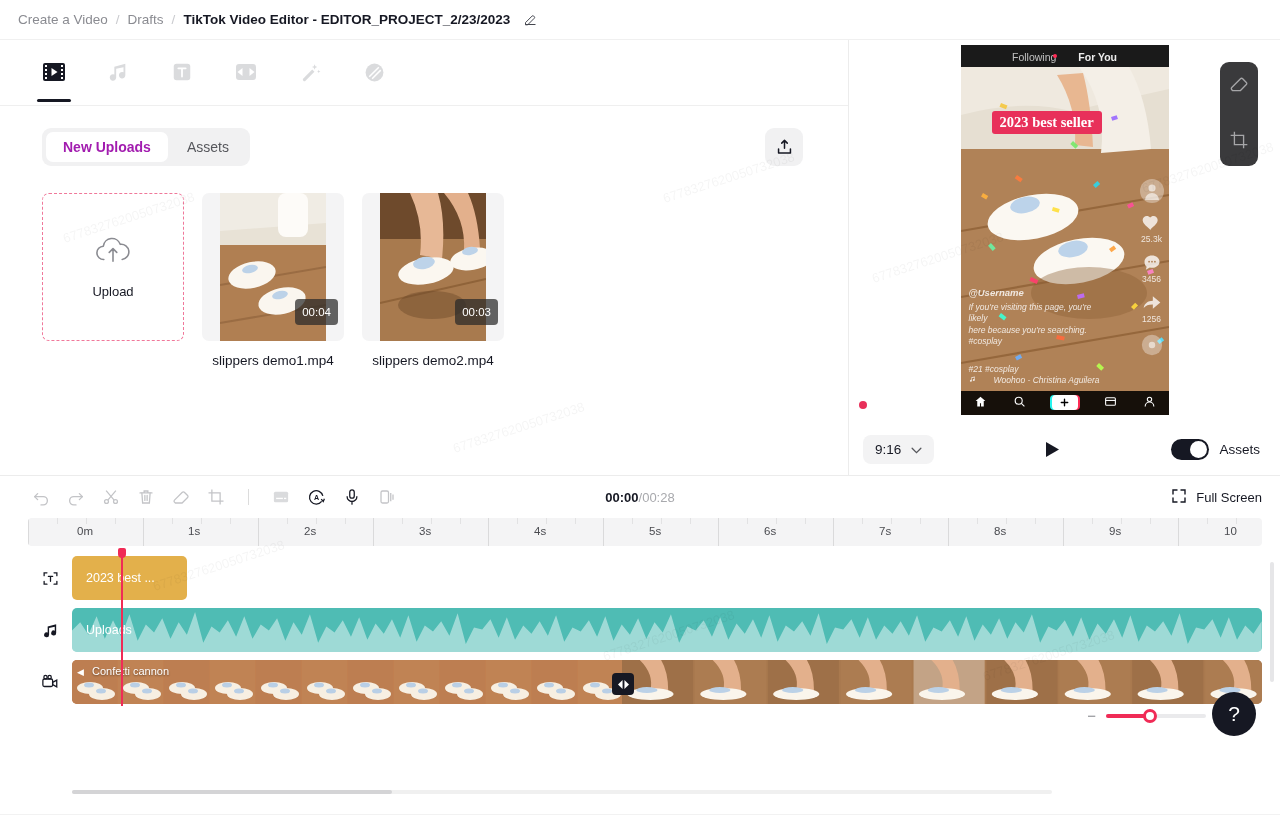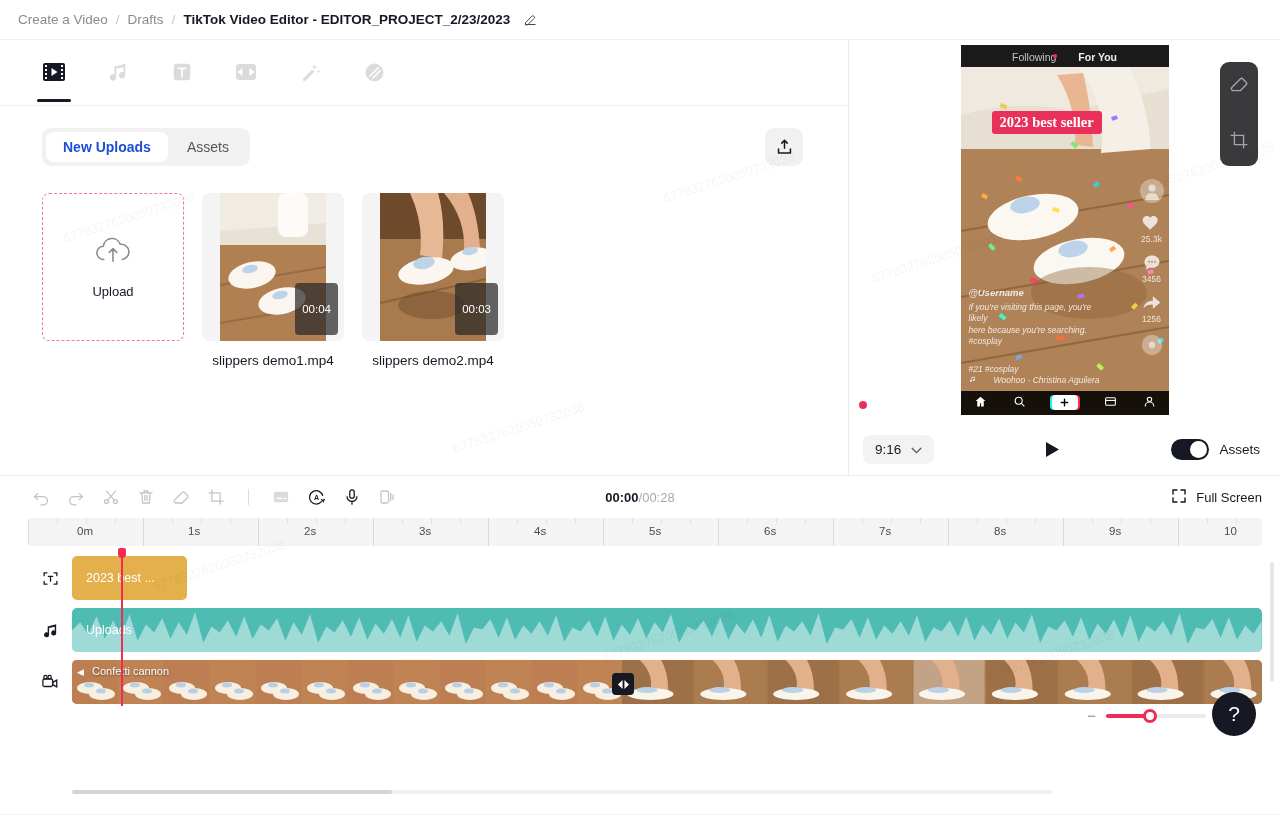--- a/index.html
+++ b/index.html
@@ -81,21 +81,21 @@
     padding: 22px 45px 0 42px;
   }
   .segmented {
     display: flex; background: #f1f1f2;
     border-radius: 9px; padding: 4px; gap: 2px;
   }
   .seg {
     padding: 7px 17px; font-size: 14px;
     border-radius: 7px; cursor: pointer; color: #56575c;
   }
-  .seg.active { background: #fff; color: #1d4ed8; font-weight: bold; }
+  .seg.active { background: #fff; color: #a21caf; font-weight: bold; }
   .upload-icon-btn {
     width: 38px; height: 38px; border-radius: 9px;
     background: #f1f1f2; display: flex;
     align-items: center; justify-content: center; cursor: pointer;
   }
 
   
   .media-grid {
     display: flex; gap: 18px;
     padding: 27px 0 0 42px;
@@ -110,23 +110,23 @@
     gap: 12px; cursor: pointer; background: #fff;
   }
   .upload-label { font-size: 13px; color: #161823; }
   .thumb {
     width: 142px; height: 148px; border-radius: 7px;
     background: #f4f4f5; overflow: hidden;
     position: relative; cursor: pointer;
   }
   .thumb-img { position: absolute; inset: 0 18px; }
   .dur {
-    position: absolute; right: 6px; bottom: 6px;
+    position: absolute; right: 6px; bottom: 16px;
     background: rgba(40,40,40,.72); color: #fff;
-    font-size: 11.5px; padding: 20px 7px; border-radius: 4px;
+    font-size: 11.5px; padding: 7px 7px; border-radius: 4px;
   }
   .media-name {
     margin-top: 12px; font-size: 13.5px;
     text-align: center; color: #161823;
   }
 
   
   .right-pane {
     flex: 1; position: relative;
     display: flex; flex-direction: column;

